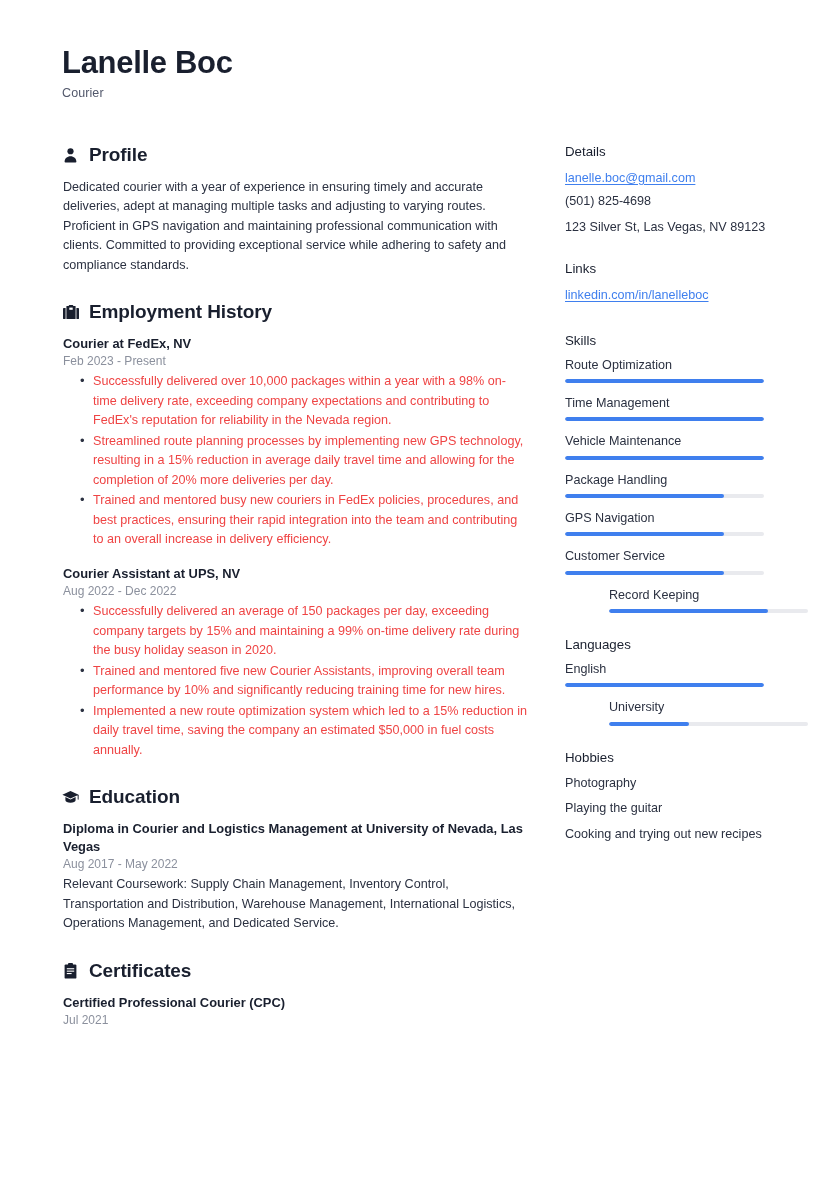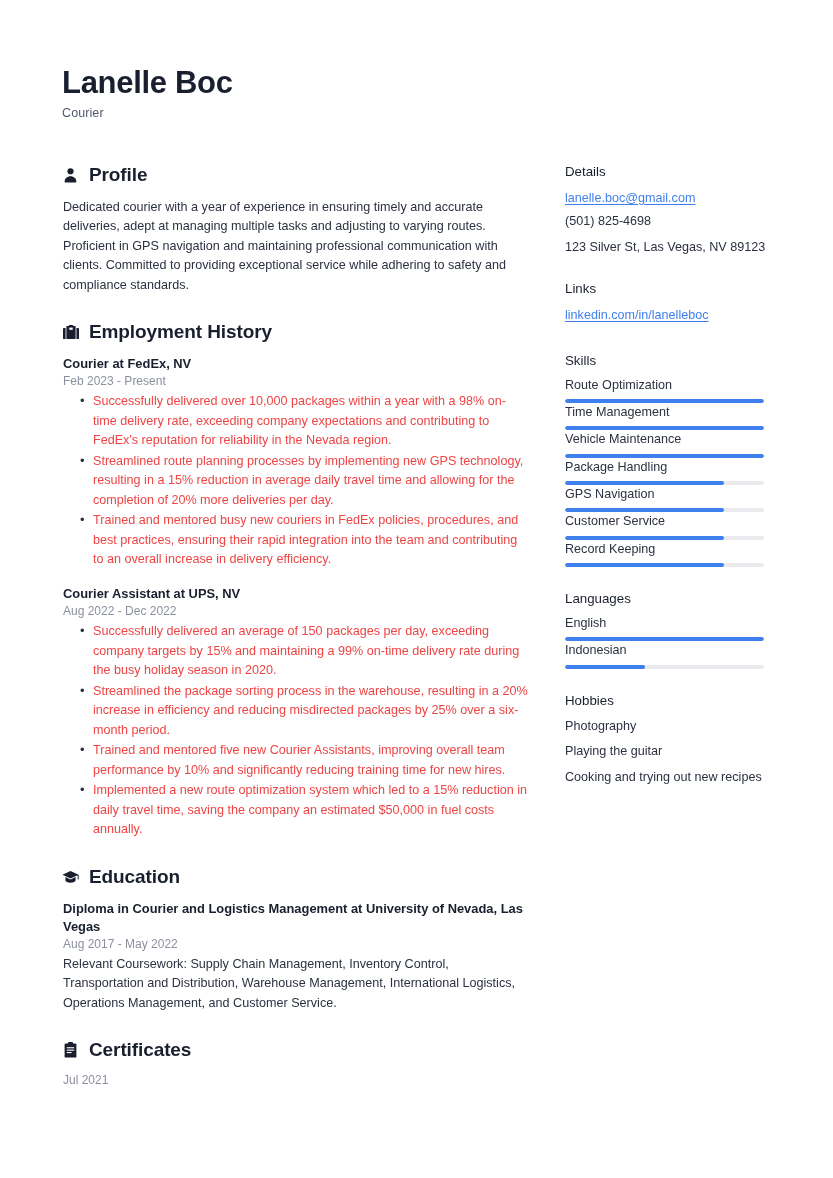--- a/index.html
+++ b/index.html
@@ -12,21 +12,21 @@
     height: 1178px;
     font-family: "Liberation Sans", sans-serif;
     color: #1f2430;
     -webkit-font-smoothing: antialiased;
   }
   .page {
     position: relative;
     width: 833px;
     height: 1178px;
     box-sizing: border-box;
-    padding: 66px 50px 0 62px;
+    padding: 46px 50px 0 62px;
   }
 
   
   .header { margin-bottom: 44px; }
   .full-name {
     font-size: 31px;
     font-weight: bold;
     letter-spacing: -0.3px;
     color: #191f2e;
     line-height: 1.12;
@@ -138,22 +138,22 @@
     font-size: 12.6px;
     color: #3f7fee;
     text-decoration: underline;
     text-underline-offset: 2px;
     display: inline-block;
     margin-bottom: 7px;
     word-break: break-word;
   }
 
   
-  .rate-item { margin-bottom: 1px; }
-  .rate-item:last-child { margin-bottom: 0; }
+  .rate-item { margin-bottom: 12px; }
+  .rate-item:last-child { margin-bottom: 0; margin-left: 44px; }
   .rate-label {
     font-size: 12.6px;
     color: #2b3141;
     margin-bottom: 6px;
     line-height: 1.3;
   }
   .rate-track {
     position: relative;
     width: 199px;
     height: 4px;
@@ -227,21 +227,20 @@
               <li>Streamlined route planning processes by implementing new GPS technology, resulting in a 15% reduction in average daily travel time and allowing for the completion of 20% more deliveries per day.</li>
               <li>Trained and mentored busy new couriers in FedEx policies, procedures, and best practices, ensuring their rapid integration into the team and contributing to an overall increase in delivery efficiency.</li>
             </ul>
           </div>
 
           <div class="entry">
             <div class="entry-title">Courier Assistant at UPS, NV</div>
             <div class="entry-date">Aug 2022 - Dec 2022</div>
             <ul class="bullets">
               <li>Successfully delivered an average of 150 packages per day, exceeding company targets by 15% and maintaining a 99% on-time delivery rate during the busy holiday season in 2020.</li>
-              <li>Streamlined the package sorting process in the warehouse, resulting in a 20% increase in efficiency and reducing misdirected packages by 25% over a six-month period.</li>
               <li>Trained and mentored five new Courier Assistants, improving overall team performance by 10% and significantly reducing training time for new hires.</li>
               <li>Implemented a new route optimization system which led to a 15% reduction in daily travel time, saving the company an estimated $50,000 in fuel costs annually.</li>
             </ul>
           </div>
 
         </div>
       </div>
 
       <div class="section">
         <div class="section-head">
@@ -251,40 +250,41 @@
               <path d="M3.6 7.1v3.4c0 1.4 2.4 2.5 5.4 2.5s5.4-1.1 5.4-2.5V7.1L9 9.6z"></path>
               <rect x="16.6" y="4.6" width="1" height="5.4" rx="0.5"></rect>
             </svg>
           </span>
           <span class="section-title">Education</span>
         </div>
         <div class="indent">
           <div class="entry">
             <div class="entry-title">Diploma in Courier and Logistics Management at University of Nevada, Las Vegas</div>
             <div class="entry-date">Aug 2017 - May 2022</div>
-            <div class="entry-desc">Relevant Coursework: Supply Chain Management, Inventory Control, Transportation and Distribution, Warehouse Management, International Logistics, Operations Management, and Customer Service.</div>
+            <div class="entry-desc">Relevant Coursework: Supply Chain Management, Inventory Control, Transportation and Distribution, Warehouse Management, International Logistics, Operations Management, and Dedicated Service.</div>
           </div>
         </div>
       </div>
 
       <div class="section">
         <div class="section-head">
           <span class="section-icon">
             <svg width="13" height="16" viewBox="0 0 13 16" fill="currentColor">
               <rect x="0.6" y="1.4" width="11.8" height="14.2" rx="1.2"></rect>
               <rect x="4" y="0" width="5" height="2.8" rx="1"></rect>
               <rect x="2.8" y="5.2" width="7.4" height="1.1" fill="#ffffff"></rect>
               <rect x="2.8" y="7.6" width="7.4" height="1.1" fill="#ffffff"></rect>
               <rect x="2.8" y="10" width="4.8" height="1.1" fill="#ffffff"></rect>
             </svg>
           </span>
           <span class="section-title">Certificates</span>
         </div>
         <div class="indent">
           <div class="entry">
+            <div class="entry-title">Certified Professional Courier (CPC)</div>
             <div class="entry-date">Jul 2021</div>
           </div>
         </div>
       </div>
 
     </div>
 
     <div class="col-side">
 
       <div class="side-block">
@@ -356,21 +356,21 @@
         <div class="side-title">Languages</div>
 
         <div class="rate-item">
           <div class="rate-label">English</div>
           <div class="rate-track">
             <div class="rate-fill" style="width: 100%;"></div>
           </div>
         </div>
 
         <div class="rate-item">
-          <div class="rate-label">Indonesian</div>
+          <div class="rate-label">University</div>
           <div class="rate-track">
             <div class="rate-fill" style="width: 40%;"></div>
           </div>
         </div>
       </div>
 
       <div class="side-block">
         <div class="side-title">Hobbies</div>
         <div class="hobby-line">Photography</div>
         <div class="hobby-line">Playing the guitar</div>

